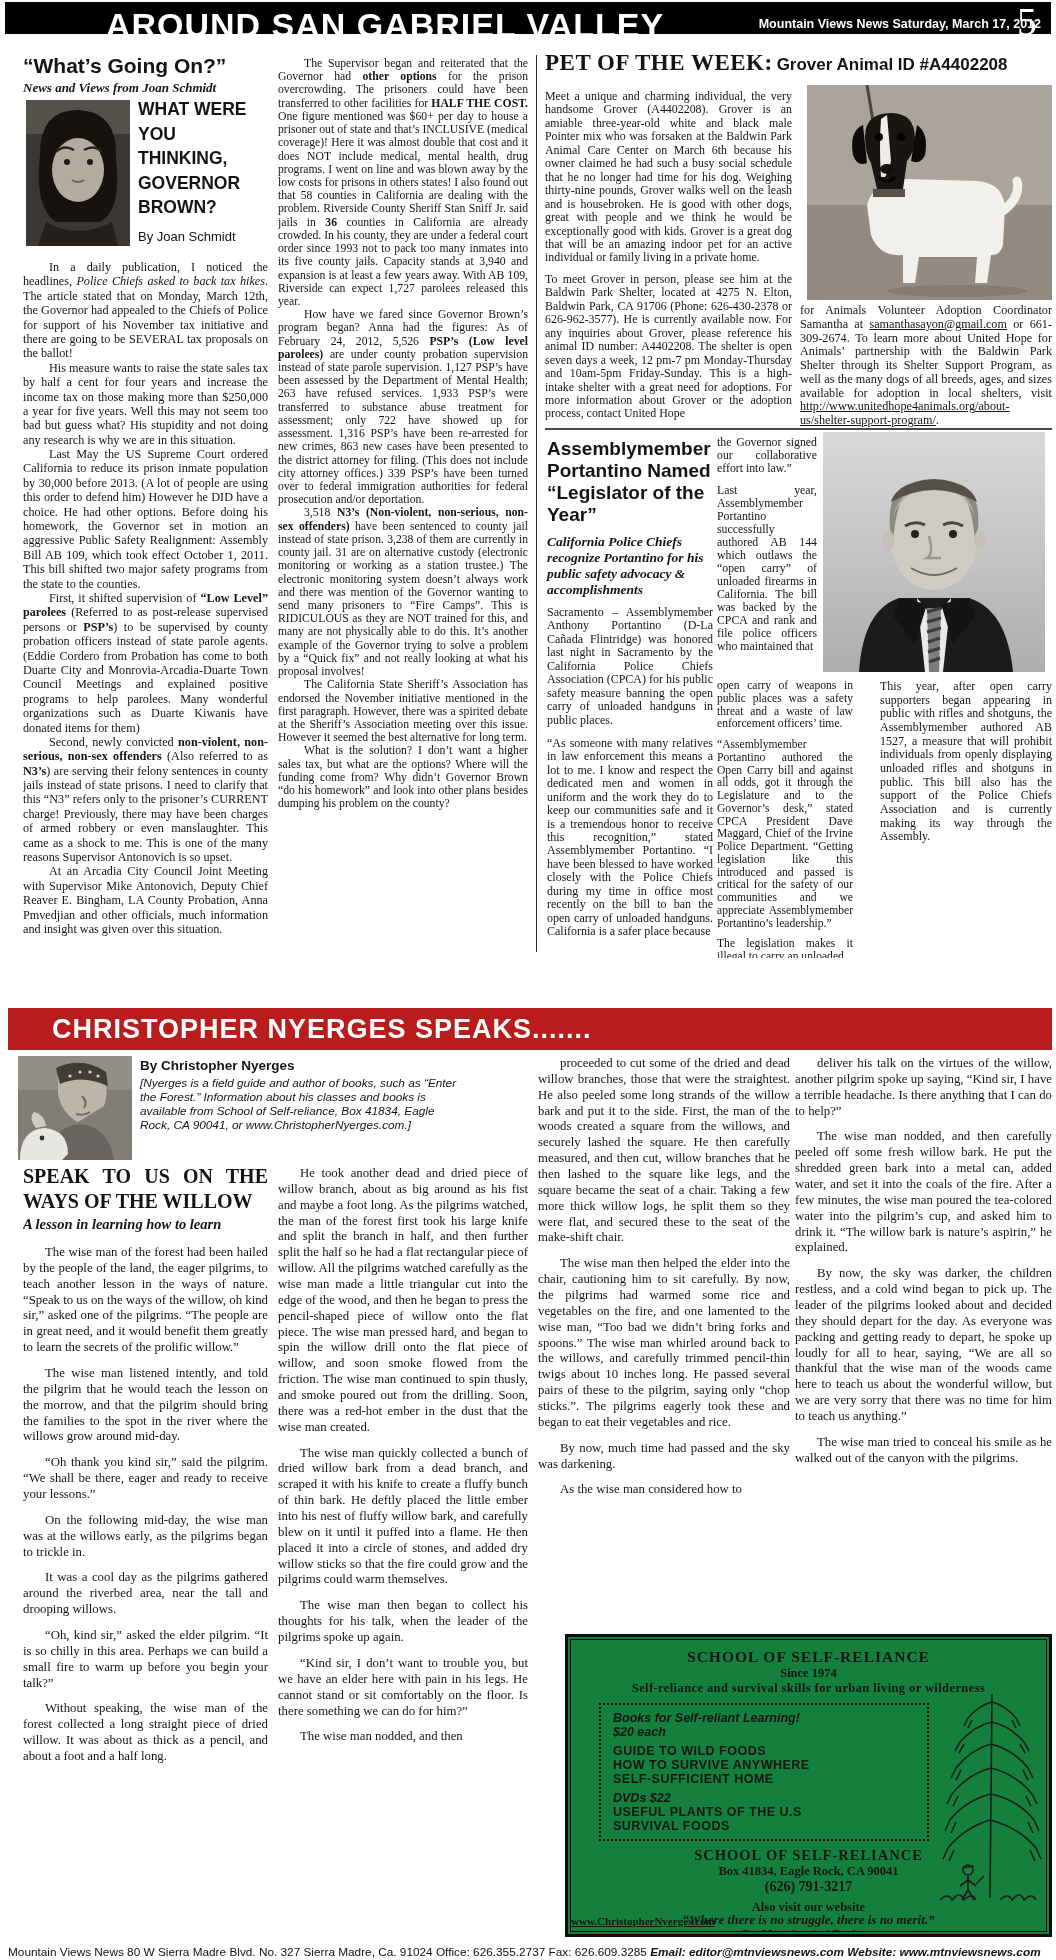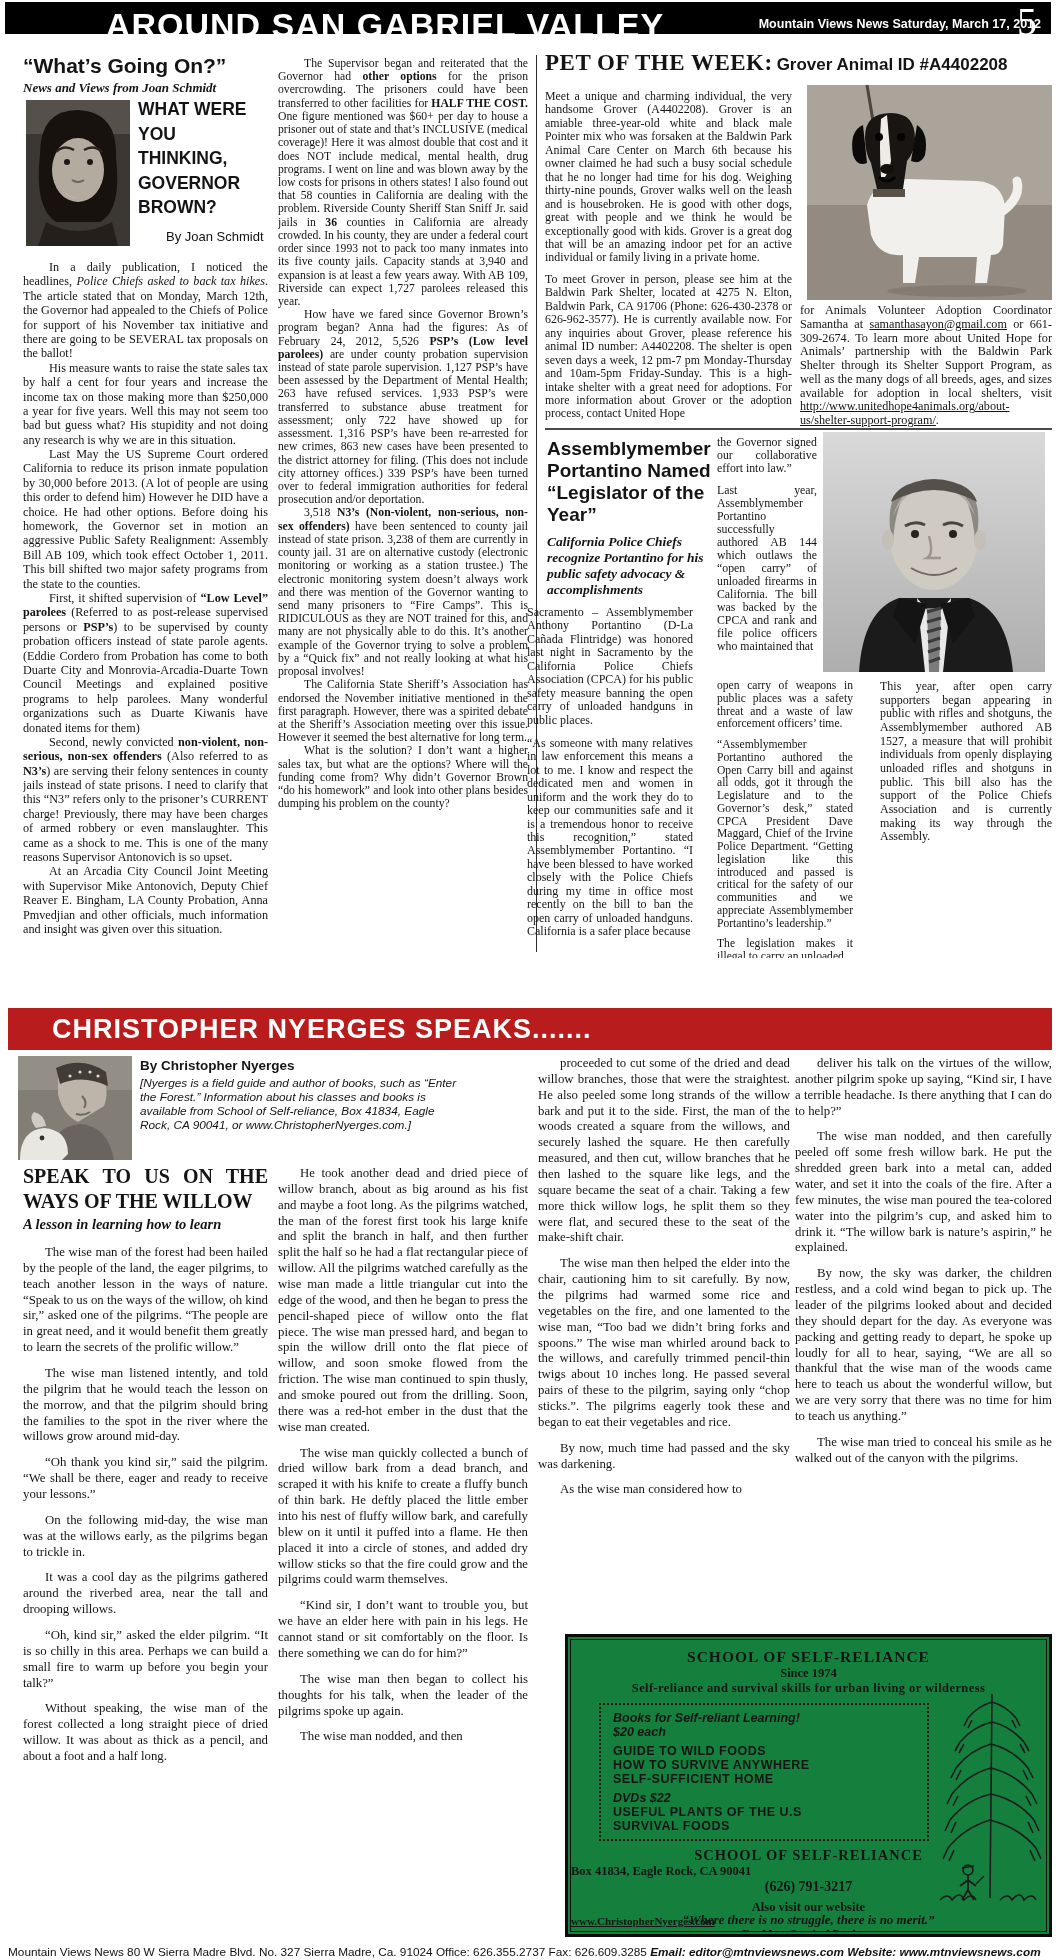--- a/index.html
+++ b/index.html
@@ -17,41 +17,41 @@
   .headbar{left:5px;top:2px;width:1046px;height:32px;background:#000000;color:#fff;}
   .headtitle{left:0;top:4px;width:760px;text-align:center;font-weight:bold;
              font-size:34px;letter-spacing:1px;}
   .pagenum{right:14px;top:-4px;font-size:40px;color:#fff;font-family:"Liberation Serif",serif;}
   .issue{right:10px;bottom:3px;font-size:12.5px;font-weight:bold;color:#fff;}
 
   
   .wgo-title{left:23px;top:54px;width:250px;font-weight:bold;font-size:21px;}
   .wgo-sub{left:23px;top:80px;width:250px;font-weight:bold;font-style:italic;font-size:13px;}
   .wgo-headline{left:138px;top:97px;width:132px;font-weight:bold;font-size:17.5px;line-height:1.4;}
-  .wgo-byline{left:138px;top:229px;width:130px;font-size:13px;margin-left:28px;}
+  .wgo-byline{left:138px;top:229px;width:130px;font-size:13px;}
   .wgo-col1{left:23px;top:260px;width:245px;height:692px;}
   .wgo-col1 p{font-size:12.2px;line-height:1.18;text-indent:26px;}
   .wgo-col2{left:278px;top:57px;width:250px;height:897px;}
   .wgo-col2 p{font-size:11.7px;line-height:1.13;text-indent:26px;}
   .vrule{left:536px;top:55px;width:1px;height:897px;background:#2a2a2a;}
   .hrule{left:545px;top:428px;width:507px;height:2px;background:#4a4a4a;}
 
   
   .pet-title{left:545px;top:50px;width:507px;white-space:nowrap;}
   .pet-title .big{font-weight:bold;font-size:23px;letter-spacing:.5px;}
   .pet-title .sub{font-family:"Liberation Sans",sans-serif;font-weight:bold;font-size:17px;}
   .pet-body{left:545px;top:90px;width:247px;height:338px;}
   .pet-body p{font-size:11.9px;line-height:1.13;margin-bottom:8px;}
   .pet-side{left:800px;top:304px;width:252px;height:124px;font-size:12.2px;line-height:1.13;}
 
   
   .port-headline{left:547px;top:438px;width:172px;font-weight:bold;font-size:19px;line-height:1.16;}
   .port-sub{left:547px;top:534px;width:168px;font-weight:bold;font-style:italic;
             font-size:13.5px;line-height:1.18;}
-  .portA{left:527px;top:606px;width:166px;height:372px;}
+  .portA{left:547px;top:606px;width:166px;height:372px;}
   .portA p{font-size:12px;line-height:1.12;margin-bottom:10px;}
   .portB1{left:717px;top:436px;width:100px;height:240px;}
   .portB1 p{font-size:11.8px;line-height:1.1;margin-bottom:9px;}
   .portB2{left:717px;top:680px;width:136px;height:278px;}
   .portB2 p{font-size:11.6px;line-height:1.1;margin-bottom:8px;}
   .portC{left:880px;top:680px;width:172px;height:278px;}
   .portC p{font-size:12px;line-height:1.14;margin-bottom:9px;}
 
   
   .ny-banner{left:8px;top:1008px;width:1044px;height:42px;background:#b91c1c;color:#fff;
@@ -73,21 +73,21 @@
   .ad-inner{position:absolute;left:2px;top:2px;right:2px;bottom:2px;border:1px solid #0c0c0c;
             overflow:hidden;}
   .ad-title{text-align:center;font-weight:bold;font-size:15.5px;letter-spacing:1px;margin-top:8px;}
   .ad-since{text-align:center;font-weight:bold;font-size:12.5px;}
   .ad-tag{text-align:center;font-weight:bold;font-size:12.5px;letter-spacing:.4px;}
   .ad-dotted{margin:7px 12px 6px 28px;border:2px dotted #111;padding:6px 12px;width:330px;
              box-sizing:border-box;font-family:"Liberation Sans",sans-serif;}
   .ad-dotted .lbl{font-weight:bold;font-style:italic;font-size:12.5px;}
   .ad-dotted .itm{font-weight:bold;font-size:12.5px;letter-spacing:.5px;}
   .ad-org{text-align:center;font-weight:bold;font-size:14.5px;letter-spacing:1px;}
-  .ad-addr{text-align:left;font-weight:bold;font-size:12.5px;}
+  .ad-addr{text-align:center;font-weight:bold;font-size:12.5px;}
   .ad-phone{text-align:center;font-weight:bold;font-size:14px;}
   .ad-visit{text-align:center;font-weight:bold;font-size:12.5px;margin-top:5px;}
   .ad-web{text-align:left;font-weight:bold;font-size:11px;text-decoration:underline;}
   .ad-prod{text-align:center;font-weight:bold;font-size:11px;}
   .ad-quote{position:absolute;left:0;bottom:3px;width:100%;text-align:center;font-weight:bold;
             font-style:italic;font-size:13px;}
   .ad-tree{position:absolute;right:4px;top:48px;}
 
   .footer{left:8px;top:1945px;width:1044px;font-family:"Liberation Sans",sans-serif;
           font-size:11.8px;white-space:nowrap;color:#111;}
@@ -263,22 +263,22 @@
     <p>“Oh thank you kind sir,” said the pilgrim.  “We shall be there, eager and ready to receive your lessons.”</p>
     <p>On the following mid-day, the wise man was at the willows early, as the pilgrims began to trickle in.</p>
     <p>It was a cool day as the pilgrims gathered around the riverbed area, near the tall and drooping willows.</p>
     <p>“Oh, kind sir,” asked the elder pilgrim. “It is so chilly in this area.  Perhaps we can build a small fire to warm up before you begin your talk?”</p>
     <p>Without speaking, the wise man of the forest collected a long straight piece of dried willow.  It was about as thick as a pencil, and about a foot and a half long.</p>
   </div>
 
   <div class="abs willow-col2 willow just clip">
     <p>He took another dead and dried piece of willow branch, about as big around as his fist and maybe a foot long. As the pilgrims watched, the man of the forest first took his large knife and split the branch in half, and then further split the half so he had a flat rectangular piece of willow.  All the pilgrims watched carefully as the wise man made a little triangular cut into the edge of the wood, and then he began to press the pencil-shaped piece of willow onto the flat piece. The wise man pressed hard, and began to spin the willow drill onto the flat piece of willow, and soon smoke flowed from the friction. The wise man continued to spin thusly, and smoke poured out from the drilling. Soon, there was a red-hot ember in the dust that the wise man created.</p>
     <p>The wise man quickly collected a bunch of dried willow bark from a dead branch, and scraped it with his knife to create a fluffy bunch of thin bark.  He deftly placed the little ember into his nest of fluffy willow bark, and carefully blew on it until it puffed into a flame.  He then placed it into a circle of stones, and added dry willow sticks so that the fire could grow and the pilgrims could warm themselves.</p>
+    <p>The wise man then began to collect his thoughts for his talk, when the leader of the pilgrims spoke up again.</p>
     <p>“Kind sir, I don’t want to trouble you, but we have an elder here with pain in his legs.  He cannot stand or sit comfortably on the floor.  Is there something we can do for him?”</p>
-    <p>The wise man then began to collect his thoughts for his talk, when the leader of the pilgrims spoke up again.</p>
     <p>The wise man nodded, and then</p>
   </div>
 
   <div class="abs willow-col3 willow just clip">
     <p>proceeded to cut some of the dried and dead willow branches, those that were the straightest.  He also peeled some long strands of the willow bark and put it to the side.  First, the man of the woods created a square from the willows, and securely lashed the square.  He then carefully measured, and then cut, willow branches that he then lashed to the square like legs, and the square became the seat of a chair. Taking a few more thick willow logs, he split them so they were flat, and secured these to the seat of the make-shift chair.</p>
     <p>The wise man then helped the elder into the chair, cautioning him to sit carefully. By now, the pilgrims had warmed some rice and vegetables on the fire, and one lamented to the wise man, “Too bad we didn’t bring forks and spoons.” The wise man whirled around back to the willows, and carefully trimmed pencil-thin twigs about 10 inches long.  He passed several pairs of these to the pilgrim, saying only “chop sticks.”.  The pilgrims eagerly took these and began to eat their vegetables and rice.</p>
     <p>By now, much time had passed and the sky was darkening.</p>
     <p>As the wise man considered how to</p>
   </div>
 

